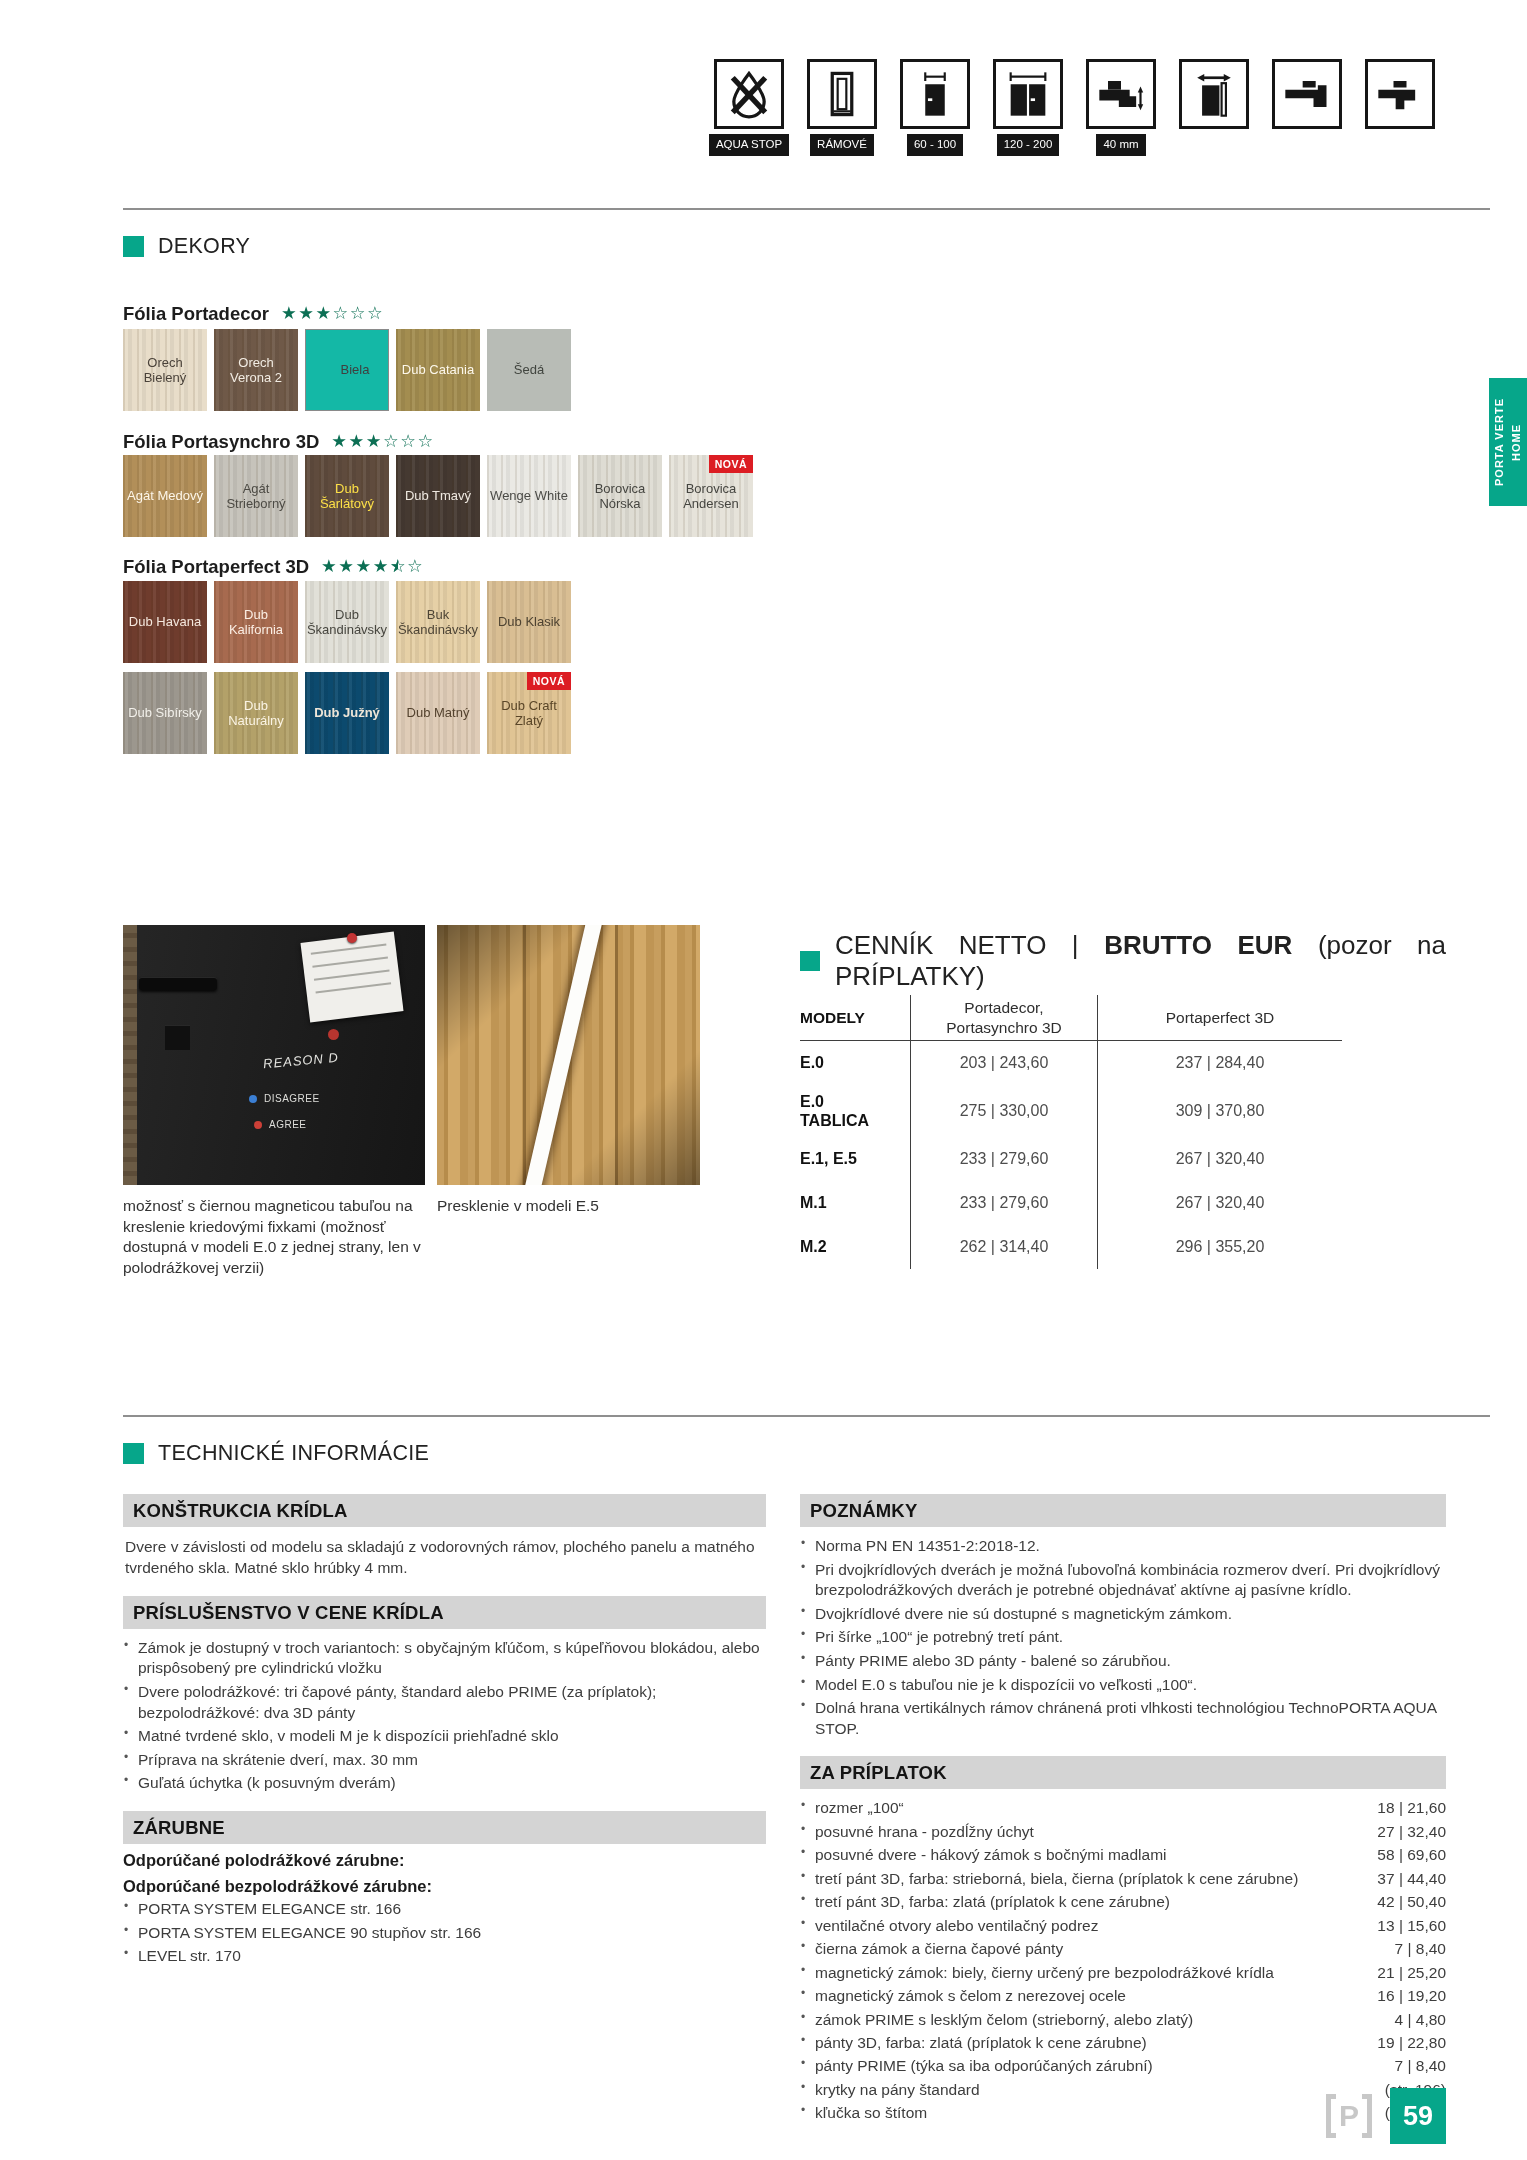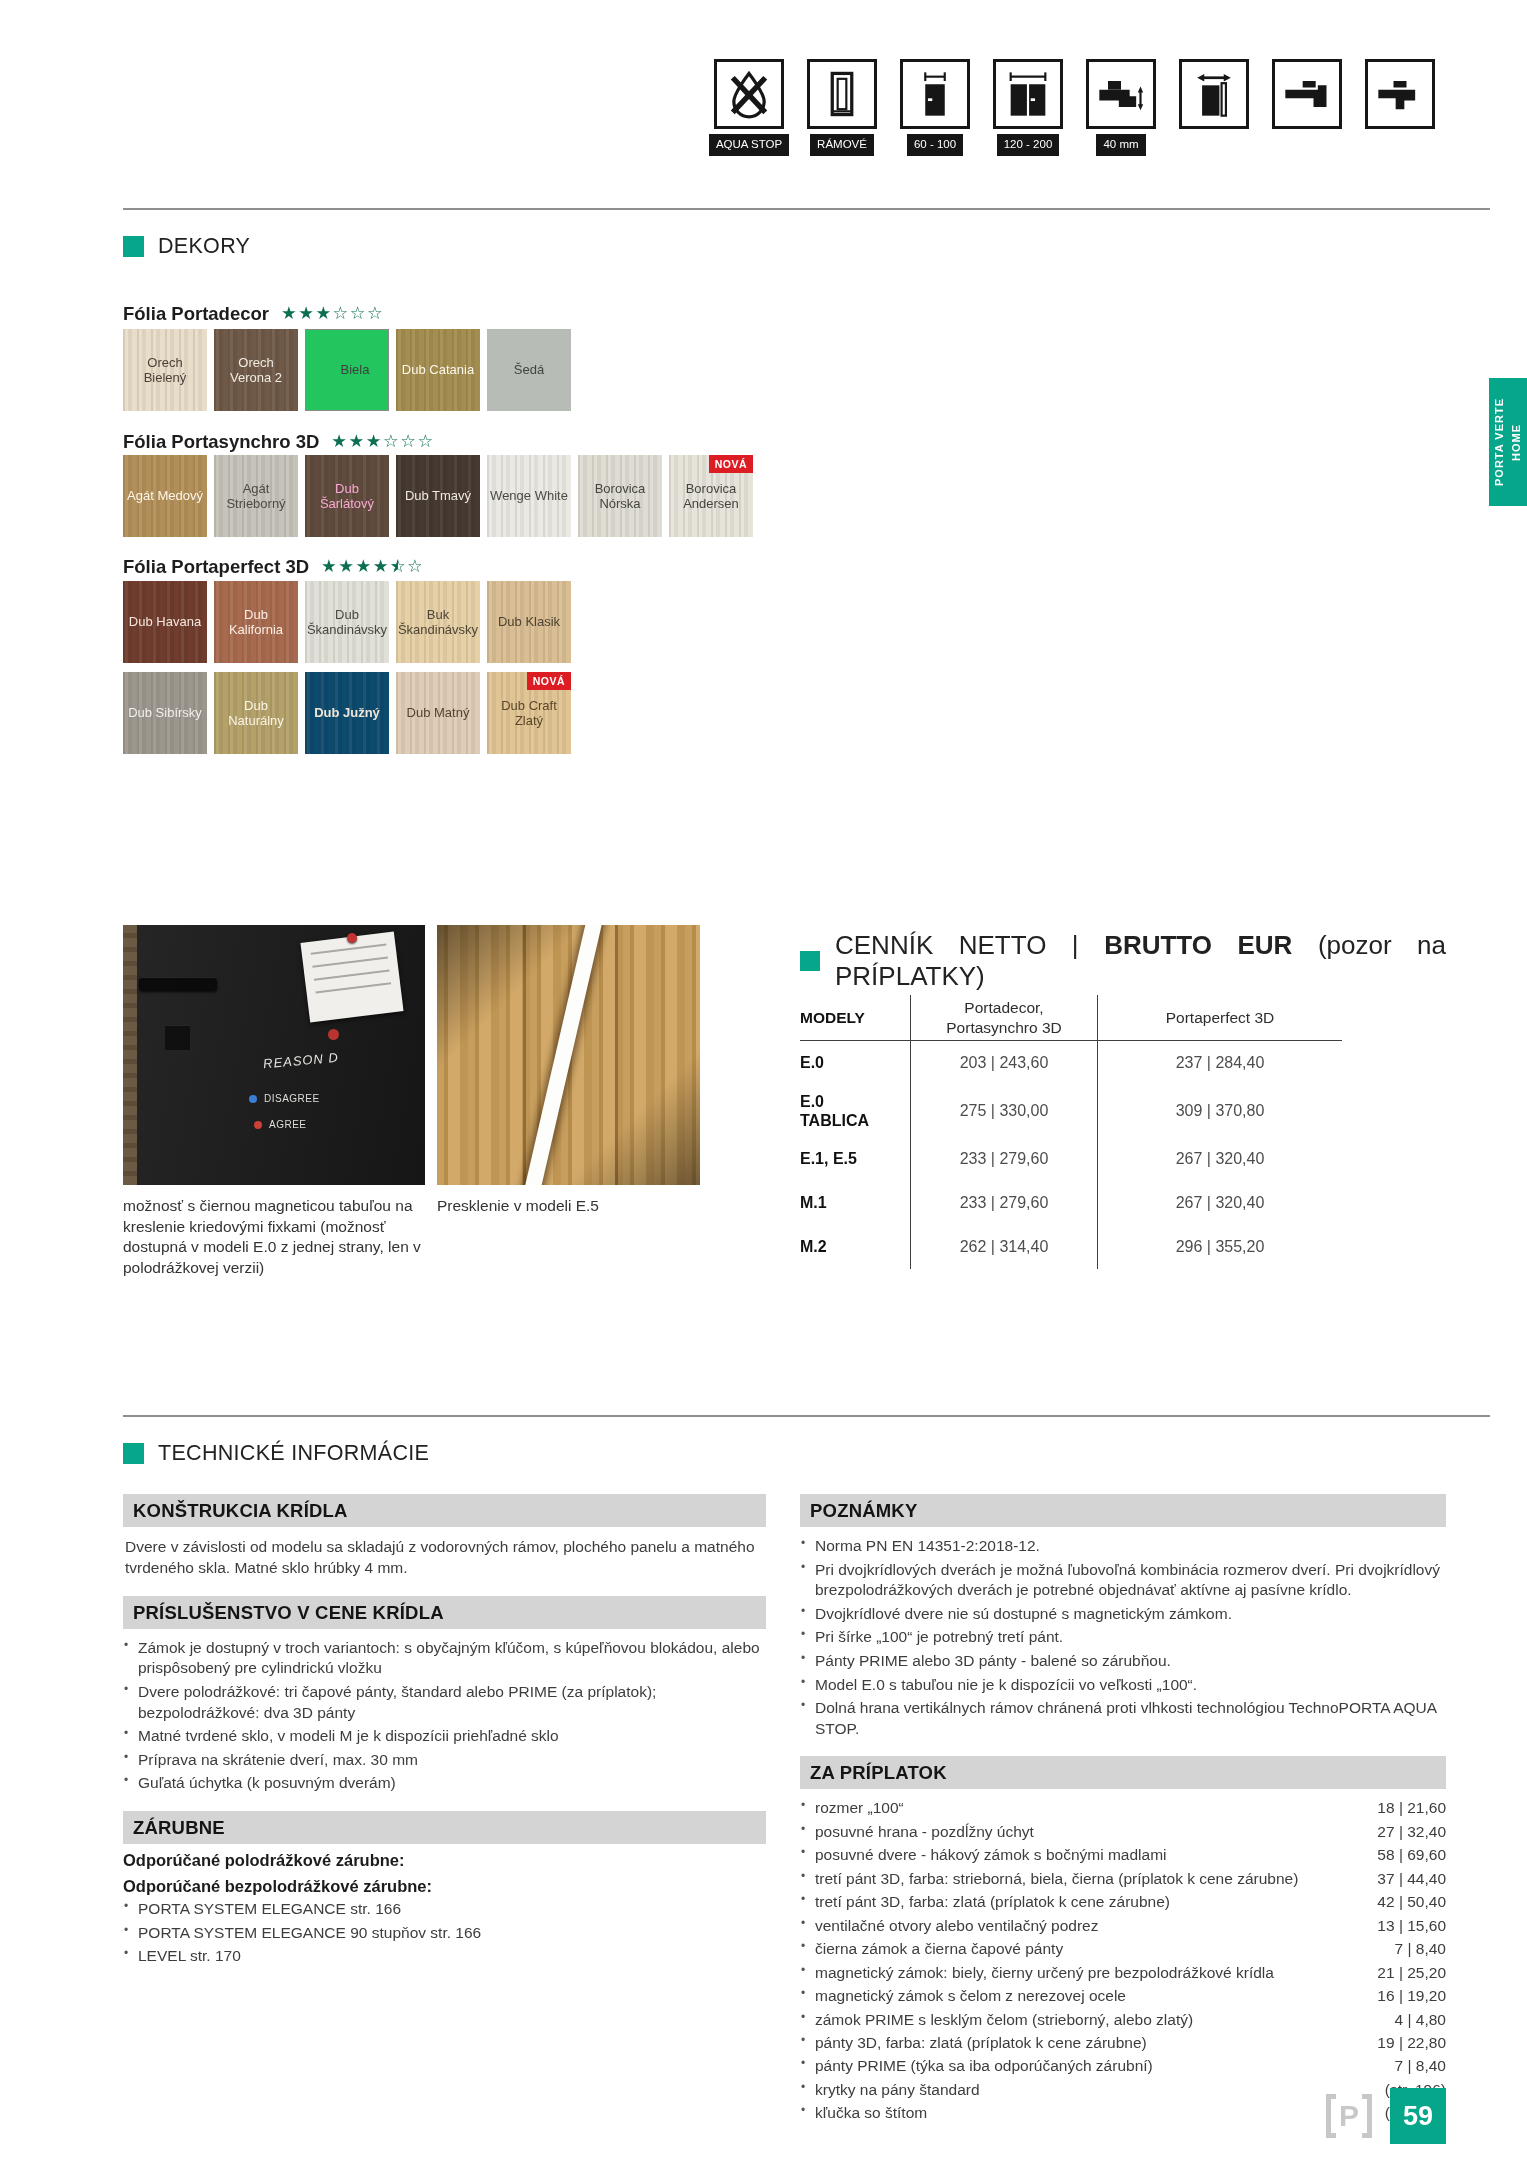--- a/index.html
+++ b/index.html
@@ -201,21 +201,21 @@
     <span class="gname">Fólia Portadecor</span>
     <span class="stars" style="color: rgb(12, 111, 84);"><span class="st">★</span><span class="st">★</span><span class="st">★</span><span class="st">☆</span><span class="st">☆</span><span class="st">☆</span></span>
   </div>
   <div class="sw-row" style="top:329px;">
     <div class="sw" style="background: rgb(232, 221, 201);">
         <span class="swl" style="color: rgb(74, 66, 58);">Orech Bielený</span>
       </div>
     <div class="sw" style="background: rgb(111, 89, 72);">
         <span class="swl" style="color: rgb(242, 236, 227);">Orech Verona 2</span>
       </div>
-    <div class="sw flat bordered" style="background: #22c55e; padding-left: 16px;">
+    <div class="sw flat bordered" style="background: #14b8a6; padding-left: 16px;">
         <span class="swl" style="color: rgb(63, 63, 63);">Biela</span>
       </div>
     <div class="sw" style="background: rgb(163, 141, 80);">
         <span class="swl" style="color: rgb(253, 248, 236);">Dub Catania</span>
       </div>
     <div class="sw flat" style="background: rgb(184, 188, 182);">
         <span class="swl" style="color: rgb(65, 69, 63);">Šedá</span>
       </div>
   </div>
 
@@ -224,21 +224,21 @@
     <span class="stars" style="color: rgb(12, 111, 84);"><span class="st">★</span><span class="st">★</span><span class="st">★</span><span class="st">☆</span><span class="st">☆</span><span class="st">☆</span></span>
   </div>
   <div class="sw-row" style="top:455px;">
     <div class="sw" style="background: rgb(178, 143, 89);">
         <span class="swl" style="color: rgb(253, 246, 233);">Agát Medový</span>
       </div>
     <div class="sw" style="background: rgb(198, 195, 187);">
         <span class="swl" style="color: rgb(76, 74, 68);">Agát Strieborný</span>
       </div>
     <div class="sw" style="background: rgb(95, 75, 61);">
-        <span class="swl" style="color: #f9a8d4;">Dub Šarlátový</span>
+        <span class="swl" style="color: #fde047;">Dub Šarlátový</span>
       </div>
     <div class="sw" style="background: rgb(69, 57, 49);">
         <span class="swl" style="color: rgb(239, 233, 225);">Dub Tmavý</span>
       </div>
     <div class="sw" style="background: rgb(234, 233, 228);">
         <span class="swl" style="color: rgb(75, 75, 71);">Wenge White</span>
       </div>
     <div class="sw" style="background: rgb(222, 220, 211);">
         <span class="swl" style="color: rgb(69, 69, 64);">Borovica Nórska</span>
       </div>

